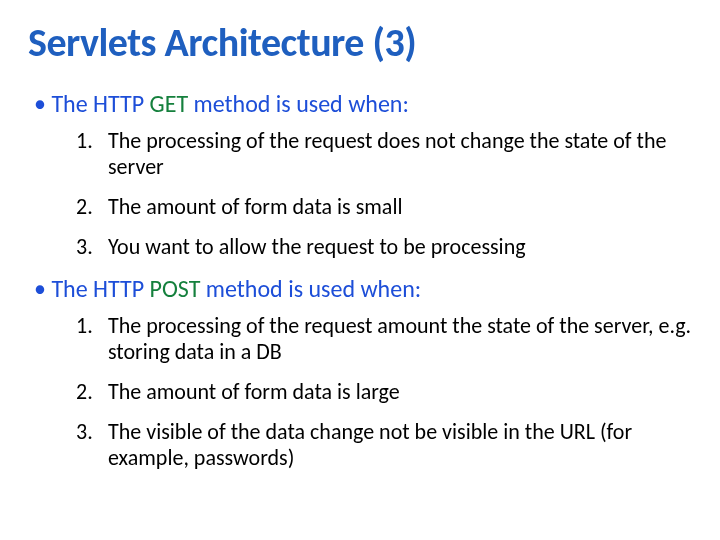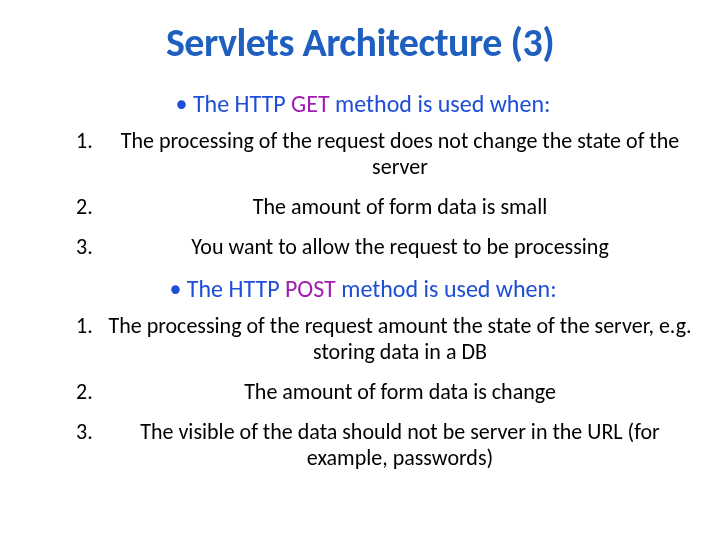--- a/index.html
+++ b/index.html
@@ -1,15 +1,15 @@
 <!DOCTYPE html>
 <html><head>
 <meta charset="utf-8">
 <style>
-  * { margin: 0; padding: 0; box-sizing: border-box; text-align: center; }
+  * { margin: 0; padding: 0; box-sizing: border-box; }
   body {
     width: 720px;
     height: 540px;
     background: #fff;
     font-family: Calibri, 'Segoe UI', Arial, sans-serif;
     padding: 18px 28px 10px 28px;
     color: #000;
   }
   h1.title {
     color: #1f5fbf;
@@ -17,21 +17,21 @@
     font-weight: 700;
     letter-spacing: -0.5px;
     margin-bottom: 22px;
   }
   .bullet {
     font-size: 24px;
     margin-left: 6px;
     margin-bottom: 10px;
   }
   .bullet .emph {
-    color: #a21caf;
+    color: #15803d;
   }
   .bullet .norm {
     color: #1d4ed8;
   }
   ol.numlist {
     list-style: none;
     margin-left: 48px;
     margin-bottom: 8px;
   }
   ol.numlist li {
@@ -77,19 +77,19 @@
   <span class="norm">• The HTTP </span><span class="emph">POST</span><span class="norm"> method is used when:</span>
 </div>
 
 <ol class="numlist">
   <li>
     <span class="num">1.</span>
     <span>The processing of the </span><span class="ul">request amount the state </span><span>of the server, e.g. storing data in a DB</span>
   </li>
   <li>
     <span class="num">2.</span>
-    <span>The amount of form </span><span class="ul">data is change</span><span></span>
+    <span>The amount of form </span><span class="ul">data is large</span><span></span>
   </li>
   <li>
     <span class="num">3.</span>
-    <span>The visible of the </span><span class="ul">data should not be server in the URL</span><span> (for example, passwords)</span>
+    <span>The visible of the </span><span class="ul">data change not be visible in the URL</span><span> (for example, passwords)</span>
   </li>
 </ol>
 
 </body></html>

